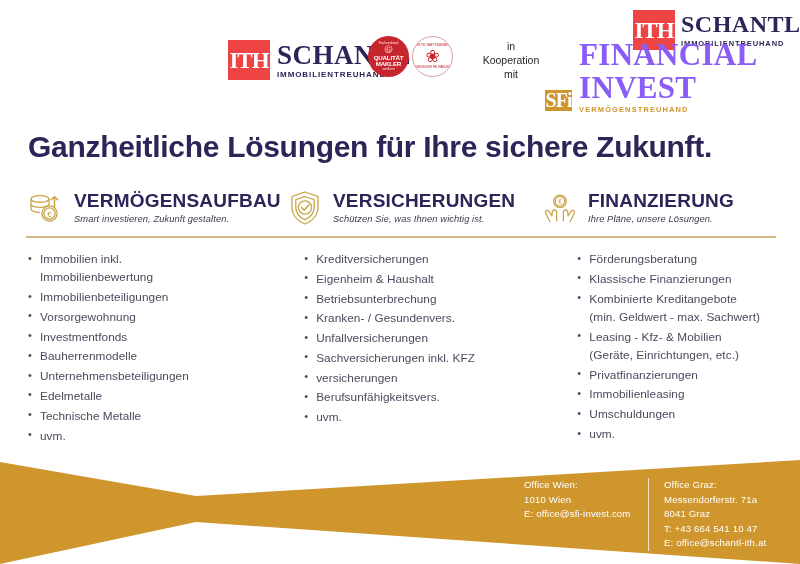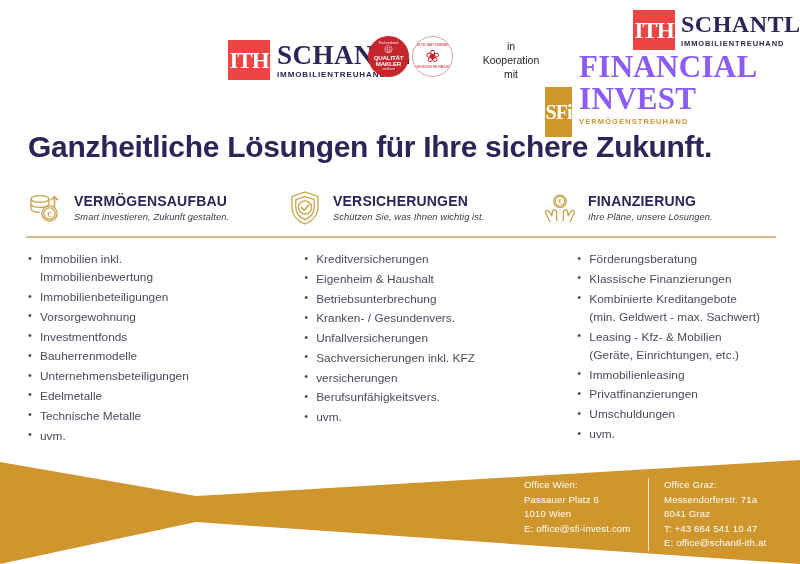--- a/index.html
+++ b/index.html
@@ -121,21 +121,21 @@
   
   .logo-sfi {
     position: absolute;
     left: 545px;
     top: 39px;
     display: flex;
     align-items: center;
     gap: 7px;
   }
   .sfi-mark {
-    width: 37px; height: 50px;
+    width: 37px; height: 21px;
     background: #cf962e;
     color: #ffffff;
     font-family: "Liberation Serif", serif;
     font-weight: bold;
     font-size: 20px;
     letter-spacing: -1px;
     display: flex; align-items: center; justify-content: center;
     line-height: 1;
     margin-top: 48px;
   }
@@ -186,21 +186,21 @@
     gap: 8px;
     height: 44px;
   }
   .sec-icon {
     width: 40px; height: 40px;
     flex: none;
     display: flex; align-items: center; justify-content: center;
   }
   .sec-titles { line-height: 1.1; }
   .sec-title {
-    font-size: 14px;
+    font-size: 19px;
     font-weight: bold;
     color: #2e2458;
     letter-spacing: 0.2px;
   }
   .sec-sub {
     font-size: 9.3px;
     font-style: italic;
     color: #3a3a4a;
     margin-top: 2px;
     letter-spacing: 0.1px;
@@ -416,39 +416,38 @@
         <li><span>uvm.</span></li>
       </ul>
     </div>
 
     <div class="list-col c3">
       <ul>
         <li><span>Förderungsberatung</span></li>
         <li><span>Klassische Finanzierungen</span></li>
         <li><span>Kombinierte Kreditangebote</span><span class="cont">(min. Geldwert - max. Sachwert)</span></li>
         <li><span>Leasing - Kfz- &amp; Mobilien</span><span class="cont">(Geräte, Einrichtungen, etc.)</span></li>
+        <li><span>Privatfinanzierungen</span></li>
         <li><span>Immobilienleasing</span></li>
-        <li><span>Privatfinanzierungen</span></li>
         <li><span>Umschuldungen</span></li>
         <li><span>uvm.</span></li>
       </ul>
     </div>
   </div>
 
   <div class="footer-art">
     <svg width="800" height="124" viewBox="0 0 800 124">
       <polygon points="0,22 196,56 196,82 0,124" fill="#cf962e"></polygon>
       <polygon points="196,56 800,20 800,124 196,82" fill="#cf962e"></polygon>
     </svg>
   </div>
 
   <div class="footer-contacts">
     <div class="contact wien">
       <div>Office Wien:</div>
-      <div>Passauer Platz 6</div>
       <div>1010 Wien</div>
       <div>E: office@sfi-invest.com</div>
     </div>
     <div class="contact graz">
       <div>Office Graz:</div>
       <div>Messendorferstr. 71a</div>
       <div>8041 Graz</div>
       <div>T: +43 664 541 10 47</div>
       <div>E: office@schantl-ith.at</div>
     </div>

